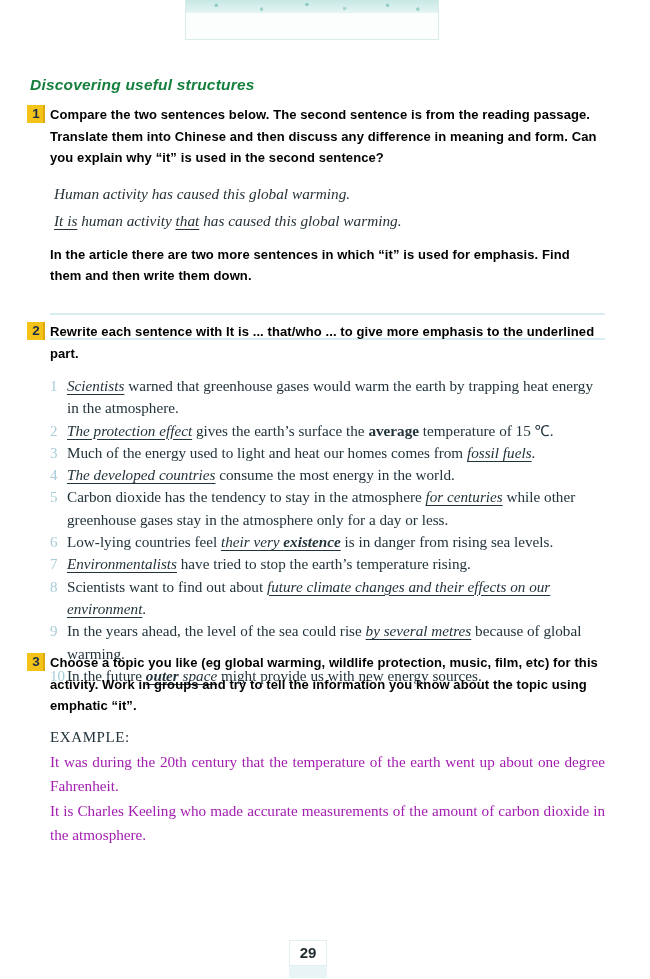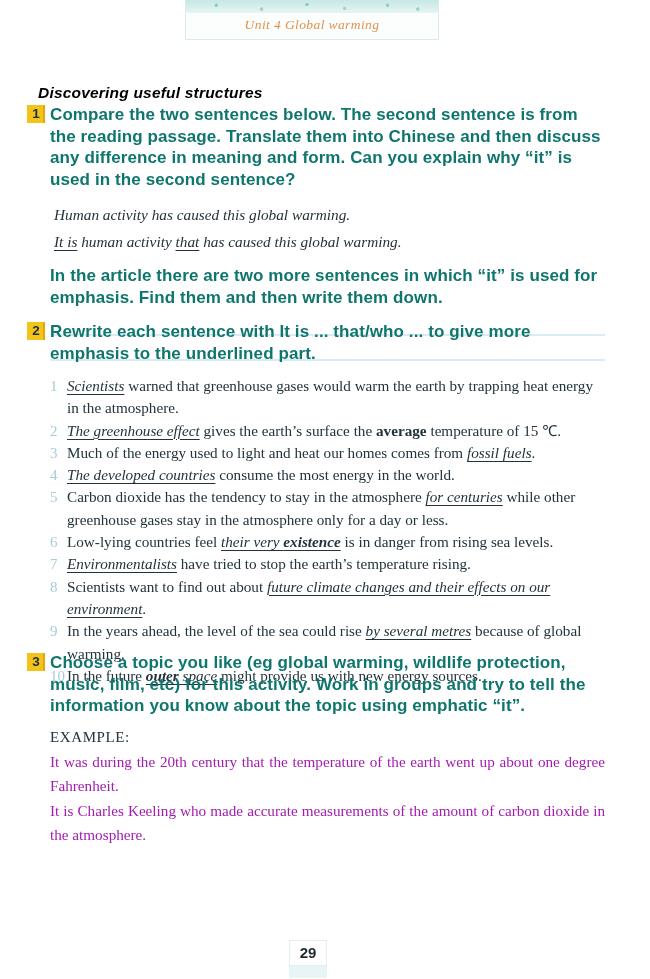--- a/index.html
+++ b/index.html
@@ -22,37 +22,37 @@
       radial-gradient(circle at 80% 40%, #93cfc8 0 1.5px, transparent 2px),
       radial-gradient(circle at 92% 70%, #9bd2cc 0 1.5px, transparent 2px),
       linear-gradient(180deg,#c6e8e4 0%,#e6f5f3 100%);
   }
   .unit-caption{
     text-align:center;color:#e2914a;font-style:italic;font-size:13.5px;
     padding-top:4px;font-family:"Liberation Serif", serif;letter-spacing:0.4px;
   }
   
   .dus-heading{
-    position:absolute;left:30px;top:76px;margin:8px;
-    color:#000000;font-size:15.5px;font-style:italic;font-weight:bold;
+    position:absolute;left:30px;top:76px;margin:0;
+    color:#15803d;font-size:15.5px;font-style:italic;font-weight:bold;
     letter-spacing:0.2px;
   }
   
   .activity{position:absolute;left:27px;right:45px;display:flex;}
   .a1{top:104px;} .a2{top:321px;} .a3{top:652px;}
   .badge{
     width:18px;height:18px;background:#f4c319;color:#1d2d49;
     font-weight:bold;font-size:13.5px;text-align:center;line-height:18px;
     flex:none;margin-right:4px;margin-top:1px;
     box-shadow:inset -2px 0 0 #dfa90e;
   }
   .act-body{flex:1;min-width:0;padding-left:1px;}
   .instr{
-    margin:0;font-weight:bold;font-size:17px;line-height:21.5px;
-    color:#0f766e;letter-spacing:0.1px;
+    margin:0;font-weight:bold;font-size:13px;line-height:21.5px;
+    color:#000000;letter-spacing:0.1px;
   }
   .serif{font-family:"Liberation Serif", serif;color:#263238;}
   .lead-sent{
     margin:4px;font-size:15.3px;line-height:23px;font-style:italic;
   }
   .sent-a{margin-top:13px;}
   .follow{margin-top:12px;}
   .write-line{
     height:0;border-bottom:2px solid #d7edf3;margin-top:23px;
   }
@@ -91,21 +91,20 @@
     position:absolute;left:289px;top:966px;width:38px;height:12px;background:#e9f4f7;
   }
 </style>
 </head>
 <body>
 
 <div class="page">
 
   <div class="header-figure">
     <div class="photo-strip"></div>
-    <div class="unit-caption">Unit 4 Global warming</div>
   </div>
 
   <h2 class="dus-heading">Discovering useful structures</h2>
 
   <div class="activity a1">
     <div class="badge">1</div>
     <div class="act-body">
       <p class="instr"><span>Compare the two sentences below. The second sentence is from the reading passage. Translate them into Chinese and then discuss any difference in meaning and form. Can you explain why “it” is used in the second sentence?</span></p>
       <p class="serif lead-sent sent-a"><span>Human activity has caused this global warming.</span></p>
       <p class="serif lead-sent"><span class="seg-u">It is</span><span> human activity </span><span class="seg-u">that</span><span> has caused this global warming.</span></p>
@@ -119,21 +118,21 @@
     <div class="badge">2</div>
     <div class="act-body">
       <p class="instr"><span>Rewrite each sentence with </span><span class="seg-i">It is ... that/who ...</span><span> to give more emphasis to the underlined part.</span></p>
       <div class="list">
         <div class="item">
           <span class="inum">1</span>
           <span class="itext"><span class="seg-u">Scientists</span><span> warned that greenhouse gases would warm the earth by trapping heat energy in the atmosphere.</span></span>
         </div>
         <div class="item">
           <span class="inum">2</span>
-          <span class="itext"><span class="seg-u">The greenhouse effect</span><span> gives the earth’s surface the </span><span class="seg-b">average</span><span> temperature of 15 ℃.</span></span>
+          <span class="itext"><span class="seg-u">The protection effect</span><span> gives the earth’s surface the </span><span class="seg-b">average</span><span> temperature of 15 ℃.</span></span>
         </div>
         <div class="item">
           <span class="inum">3</span>
           <span class="itext"><span>Much of the energy used to light and heat our homes comes from </span><span class="seg-u">fossil fuels</span><span>.</span></span>
         </div>
         <div class="item">
           <span class="inum">4</span>
           <span class="itext"><span class="seg-u">The developed countries</span><span> consume the most energy in the world.</span></span>
         </div>
         <div class="item">

